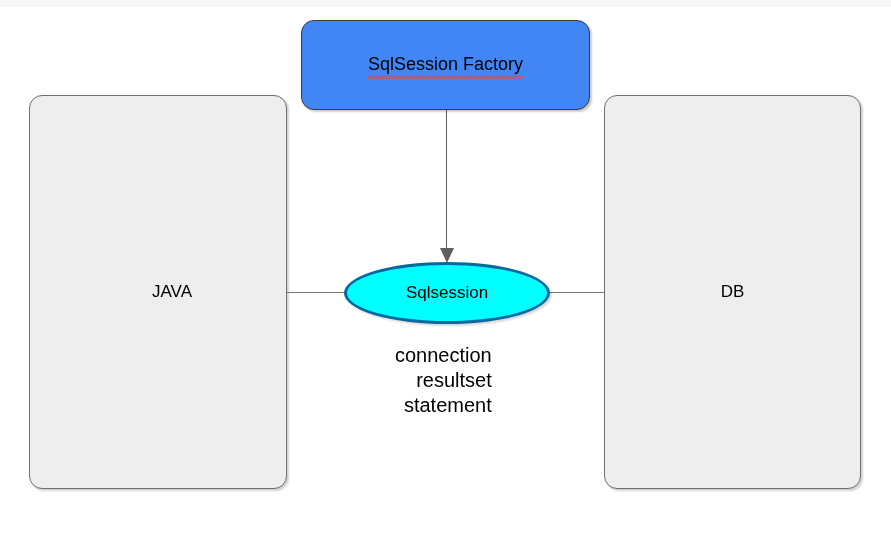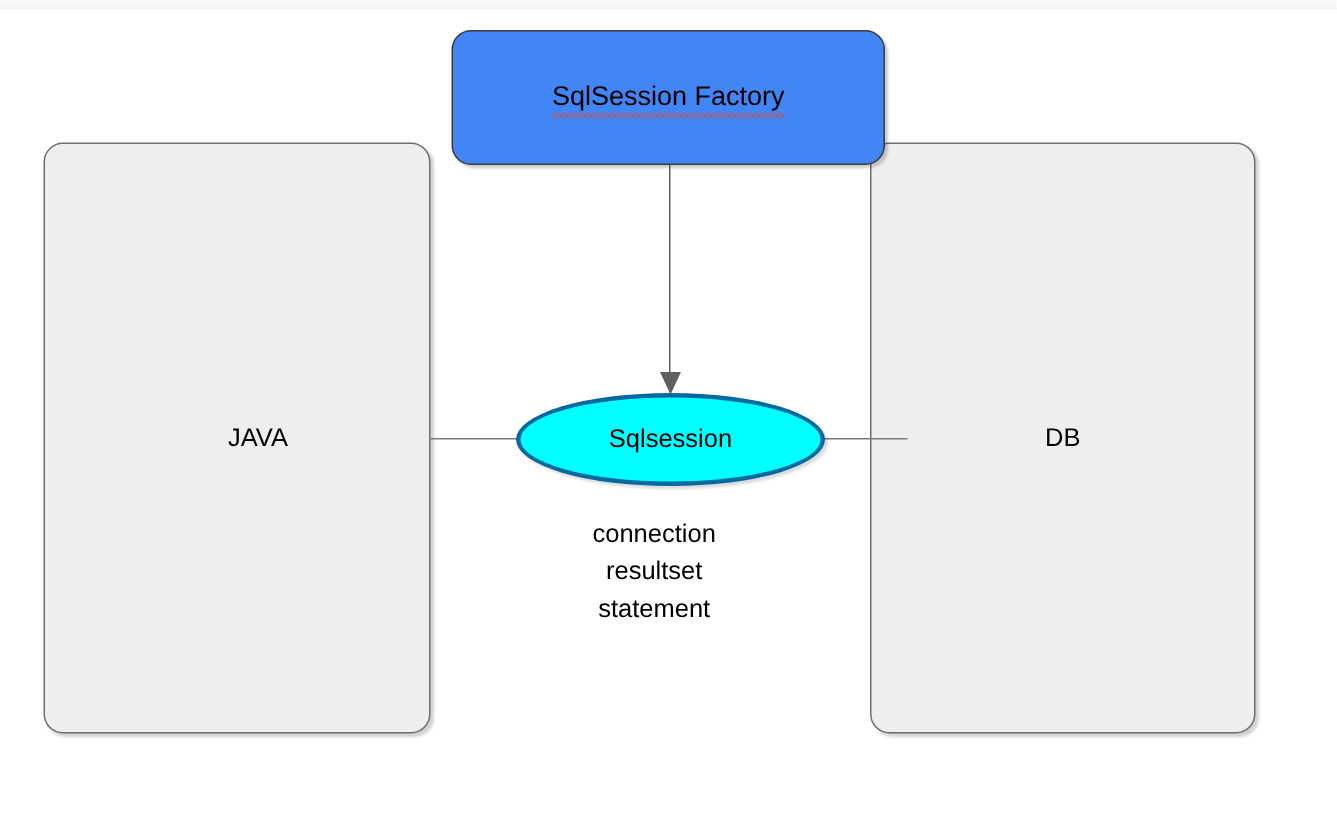--- a/index.html
+++ b/index.html
@@ -46,21 +46,21 @@
     box-shadow: 2px 2px 2px rgba(0,0,0,0.18);
   }
   .box-java {
     left: 29px;
     top: 95px;
     width: 258px;
     height: 394px;
     padding-left: 28px;
   }
   .box-db {
-    left: 580px;
+    left: 604px;
     top: 95px;
     width: 257px;
     height: 394px;
   }
   .box-label {
     font-size: 17px;
     color: #000000;
     line-height: 1.1;
   }
   .box-factory {
@@ -135,24 +135,24 @@
     width: 0;
     height: 0;
     border-left: 7px solid transparent;
     border-right: 7px solid transparent;
     border-top: 15px solid #5f5f5f;
   }
   .detail-list {
     position: absolute;
     left: 395px;
     top: 343px;
-    font-size: 17px;
+    font-size: 20px;
     color: #000000;
     line-height: 25px;
-    text-align: center;
+    text-align: right;
   }
   .detail-list div {
     white-space: nowrap;
   }
 </style>
 </head>
 <body>
 
 <div id="canvas">
 

